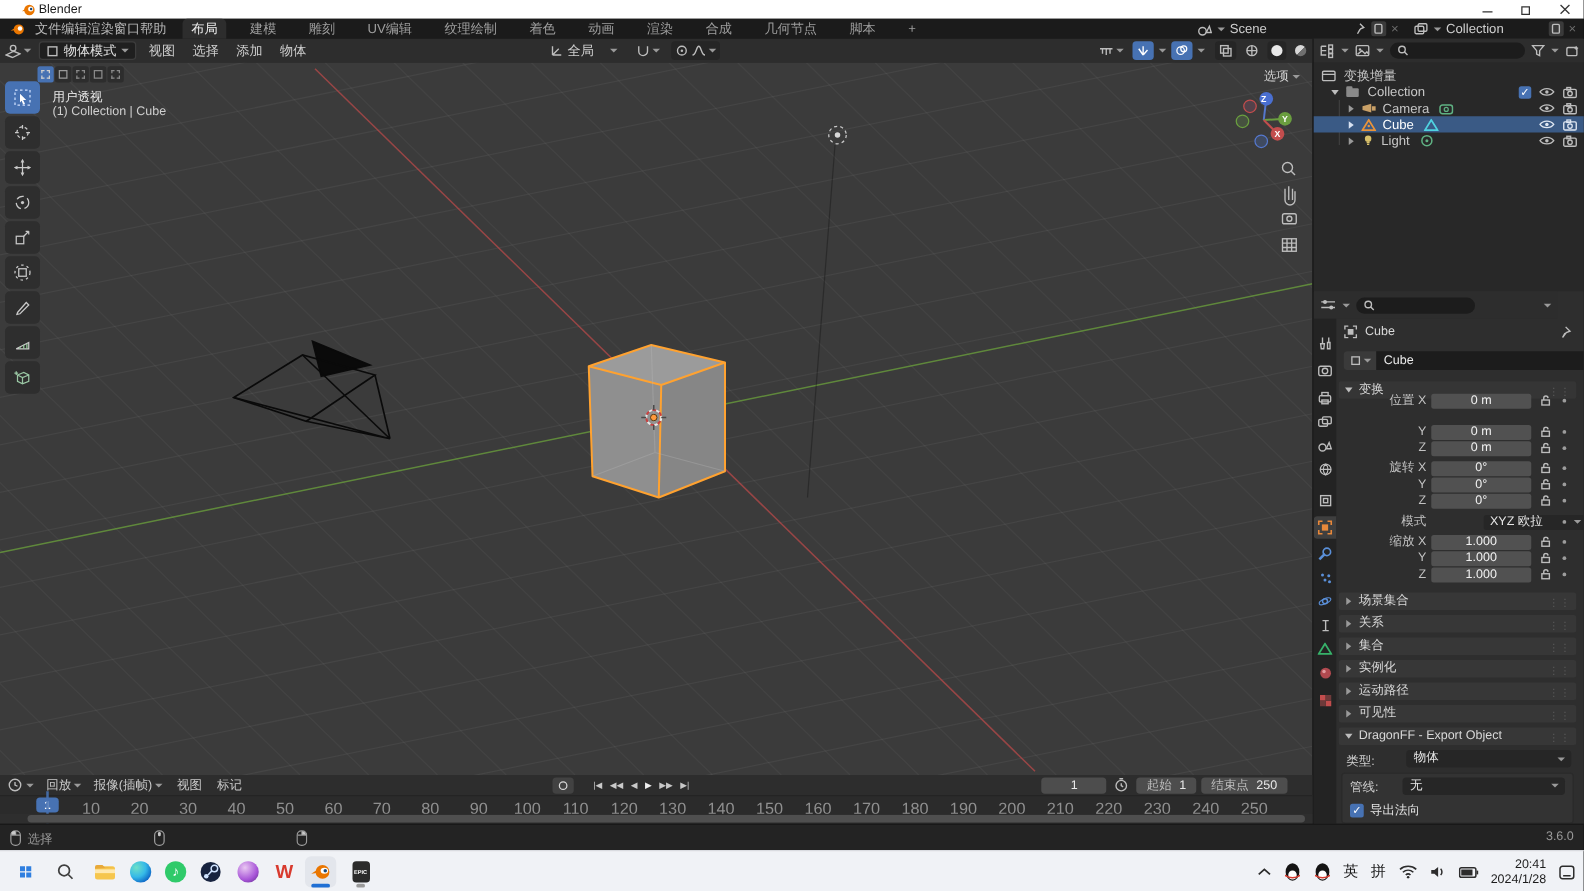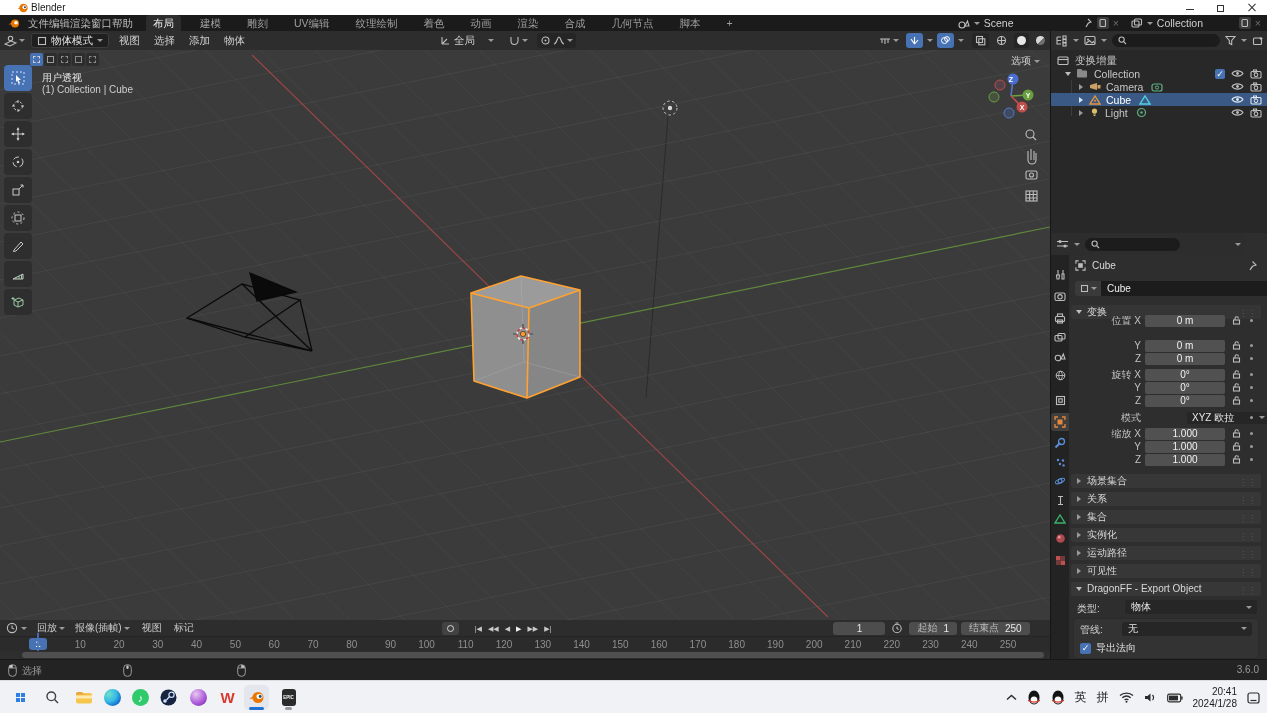--- a/index.html
+++ b/index.html
@@ -83,21 +83,21 @@
   .sechdr .tri { position:absolute; left:5px; top:4px; }
   .dots { position:absolute; right:4px; top:2px; color:#5c5c5c; font-size:8px; letter-spacing:1px; }
   .subbox { position:absolute; left:4px; top:385px; width:186px; height:41px; background:#333333; border:1px solid #2a2a2a; border-radius:3px; }
   .cb { width:11px; height:11px; border-radius:2px; display:inline-block; vertical-align:-2px; }
   .cb.checked { background:#4772b3; color:#fff; font-size:9px; line-height:11px; text-align:center; }
 
   
   #timeline { left:0; top:620px; width:1050px; height:39px; background:#2d2d2d; }
   #tl-header { position:absolute; left:0; top:0; width:1050px; height:16px; display:flex; align-items:center; font-size:10px; color:#c9c9c9; }
   #tl-ruler { position:absolute; left:0; top:16px; width:1050px; height:15px; background:#2b2b2b; border-top:1px solid #242424; }
-  .tick { position:absolute; top:2px; width:26px; margin-left:-13px; text-align:right; font-size:10px; color:#8f8f8f; }
+  .tick { position:absolute; top:2px; width:26px; margin-left:-13px; text-align:center; font-size:13px; color:#8f8f8f; }
   #tl-strip { position:absolute; left:0; top:31px; width:1050px; height:8px; background:#2e2e2e; }
   #tl-scroll { position:absolute; left:22px; top:1px; width:1022px; height:6px; background:#4f4f4f; border-radius:3px; }
   #playhead-badge { position:absolute; left:29px; top:1px; width:18px; height:12px; background:#4772b3; border-radius:3px; color:#fff; font-size:9px; font-weight:bold; text-align:center; line-height:12px; }
   #playhead-line { position:absolute; left:37px; top:13px; width:2px; height:26px; background:rgba(71,114,179,.9); }
   .tlfield { height:13px; background:#4d4d4d; border-radius:3px; display:flex; align-items:center; gap:6px; padding:0 8px; color:#e8e8e8; }
   .tlfield .lbl { color:#bdbdbd; }
   .transport { display:flex; gap:2px; align-items:center; color:#c9c9c9; }
   .tpb { font-size:7px; padding:2px 2px; line-height:9px; }
 
   

